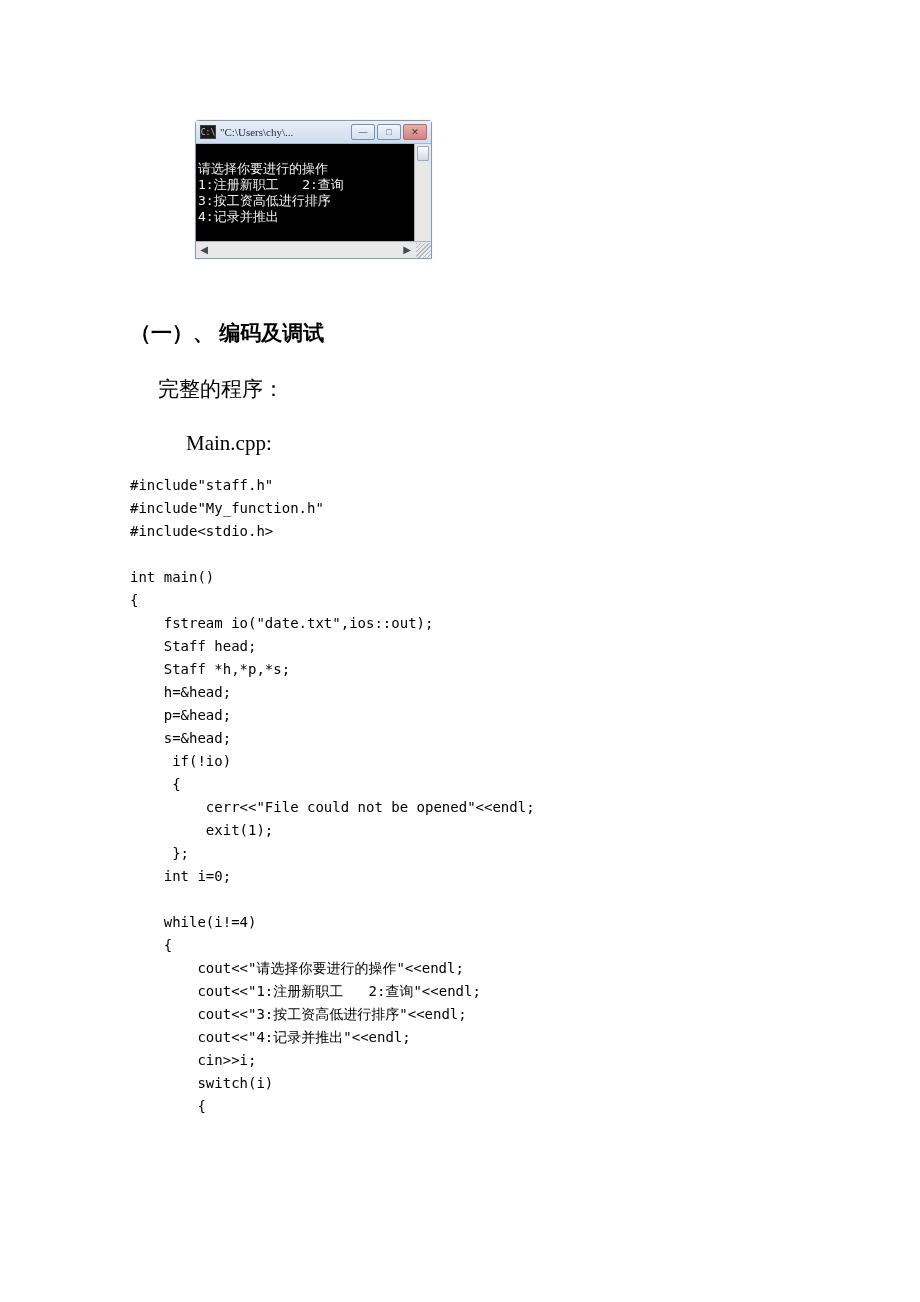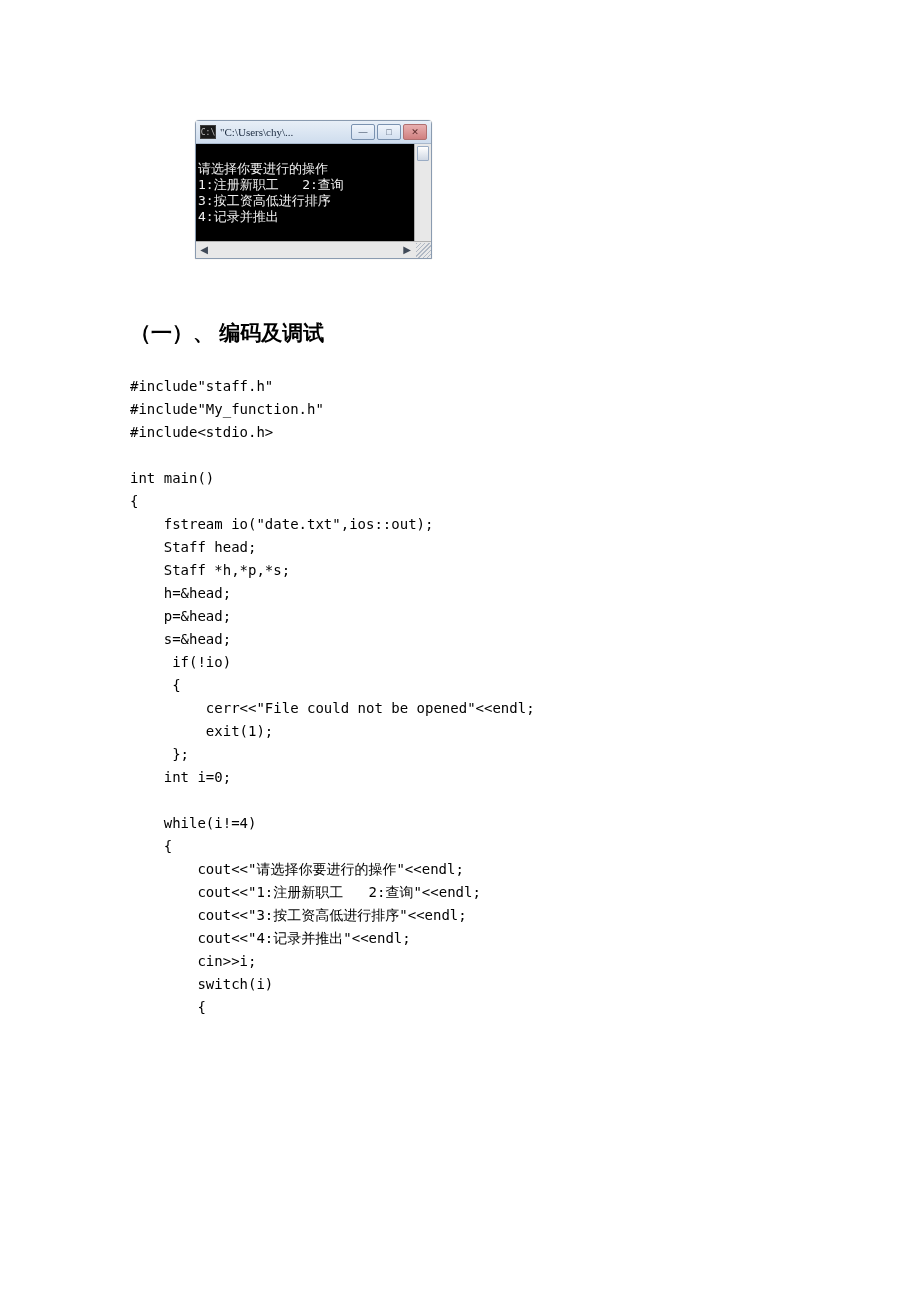--- a/index.html
+++ b/index.html
@@ -184,21 +184,23 @@
       <div class="arrow-l">◀</div>
       <div class="arrow-r">▶</div>
       <div class="grip"></div>
     </div>
   </div>
 
   <h2 class="heading-1">
     <span class="ch">（一）、 编码及调试</span>
   </h2>
 
-
+  <p class="subhead">完整的程序：</p>
+
+  <p class="filename">Main.cpp:</p>
 
   <div class="code">#include"staff.h"
 #include"My_function.h"
 #include&lt;stdio.h&gt;
 
 int main()
 {
     fstream io("date.txt",ios::out);
     Staff head;
     Staff *h,*p,*s;

